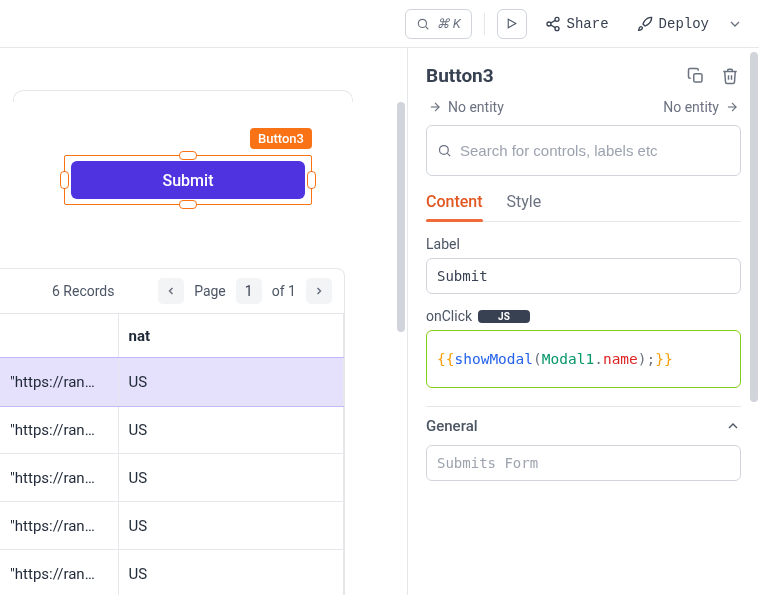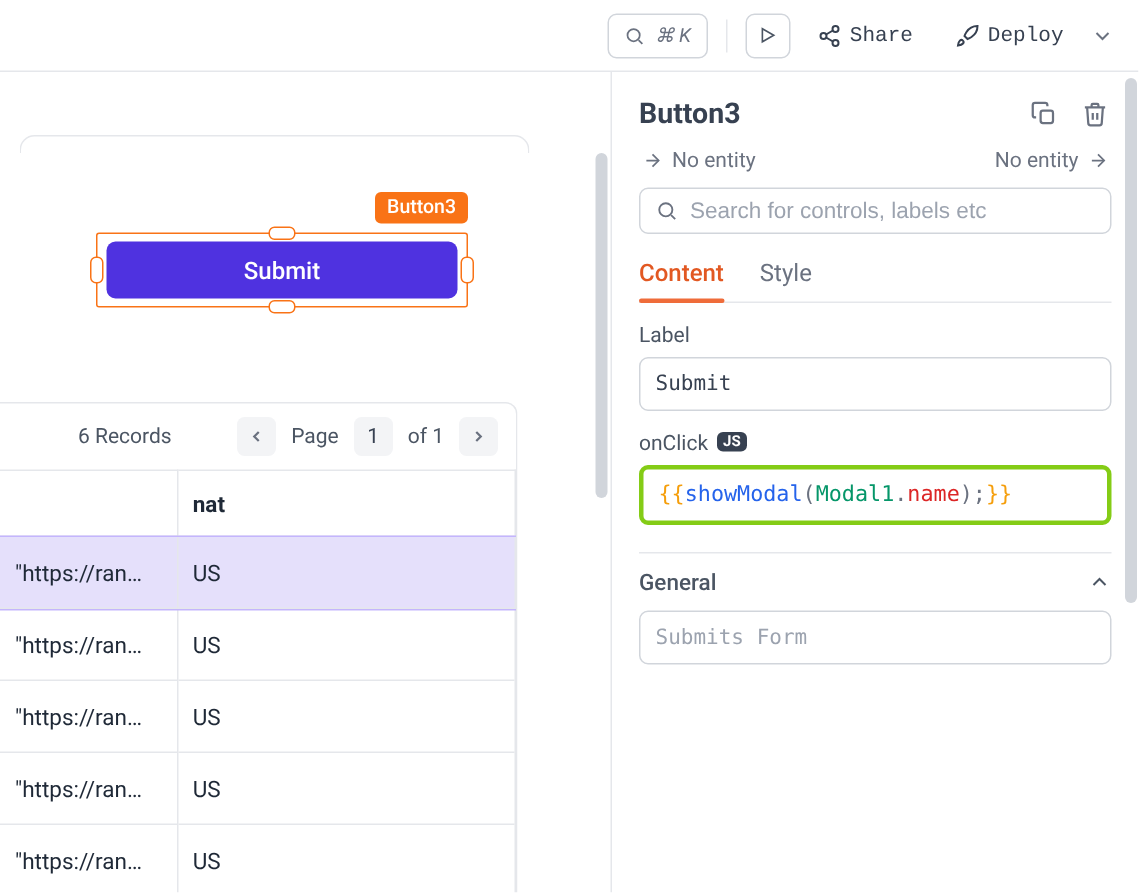--- a/index.html
+++ b/index.html
@@ -226,21 +226,21 @@
     margin-bottom: 10px;
     padding: 0 2px;
   }
   .entity-side { display:flex; align-items:center; gap:6px;}
   .search-controls {
     display: flex;
     align-items: center;
     gap: 8px;
     border: 1px solid #d1d5db;
     border-radius: 6px;
-    padding: 6px 10px;
+    padding: 16px 10px;
     color: #6b7280;
     margin-bottom: 16px;
   }
   .search-controls input {
     border: none;
     outline: none;
     font-size: 15px;
     color: #374151;
     flex: 1;
     background: transparent;
@@ -288,33 +288,33 @@
   .text-input {
     width: 100%;
     border: 1px solid #d1d5db;
     border-radius: 6px;
     padding: 9px 10px;
     font-family: ui-monospace, Menlo, monospace;
     font-size: 14px;
     color: #374151;
     background: #fff;
   }
-  .onclick-row { display:flex; align-items:flex-start; gap:6px; margin:14px 0 6px 0;}
+  .onclick-row { display:flex; align-items:center; gap:6px; margin:14px 0 6px 0;}
   .js-badge {
     background: #374151;
     color: #fff;
     font-size: 10px;
     font-weight: 700;
     border-radius: 4px;
-    padding: 1px 4px;
+    padding: 1px 20px;
   }
   .code-box {
-    border: 3px solid #84cc16;
+    border: 1px solid #84cc16;
     border-radius: 6px;
-    padding: 9px 10px;
+    padding: 20px 10px;
     font-family: ui-monospace, Menlo, monospace;
     font-size: 14.5px;
     white-space: nowrap;
     overflow: hidden;
   }
   .code-box .tok-brace { color: #f59e0b; }
   .code-box .tok-fn { color: #2563eb; }
   .code-box .tok-paren { color: #6b7280; }
   .code-box .tok-obj { color: #059669; }
   .code-box .tok-dot { color: #6b7280; }

